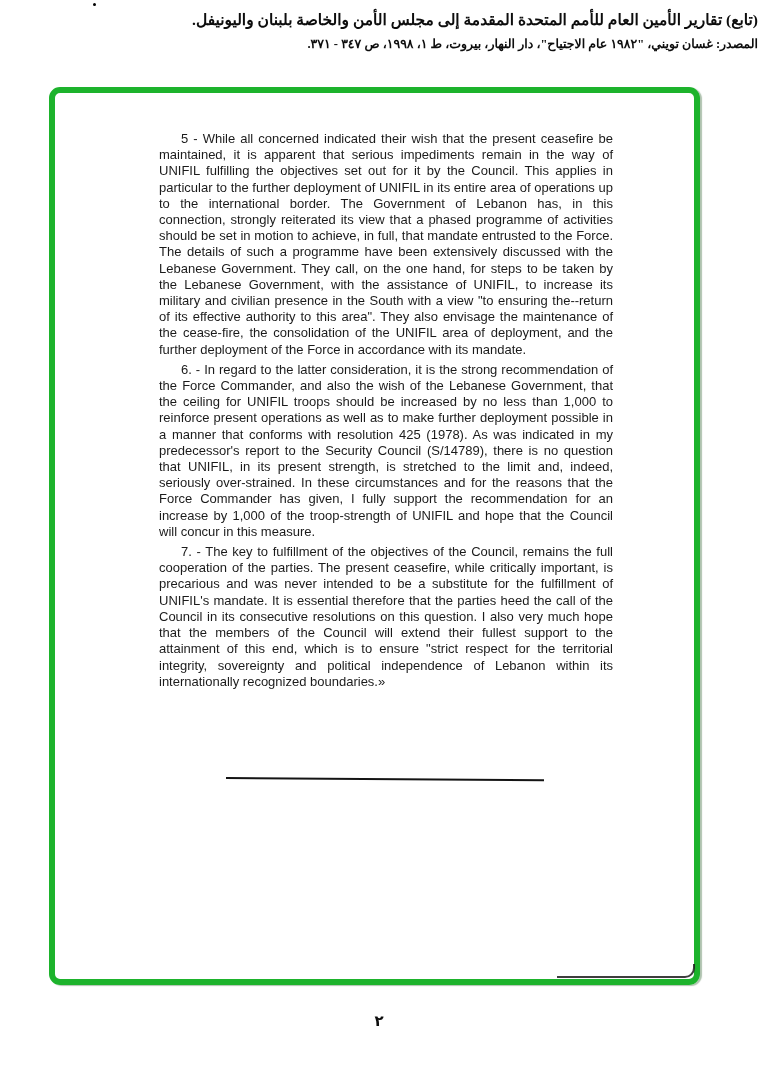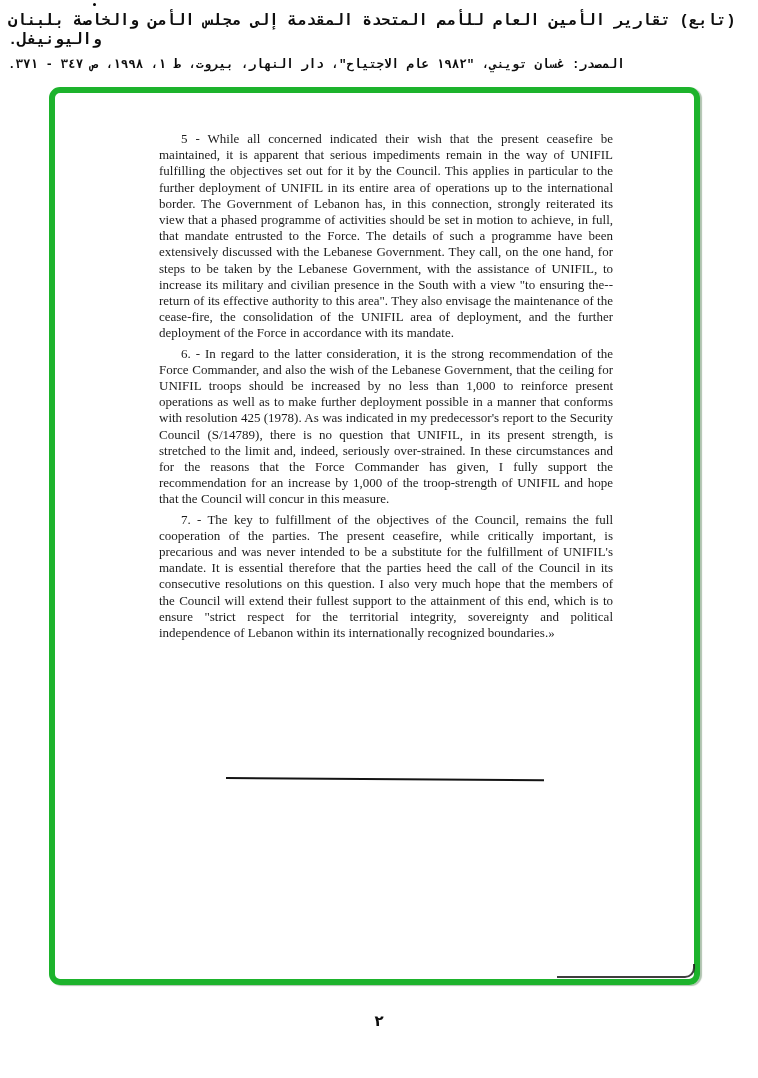--- a/index.html
+++ b/index.html
@@ -21,23 +21,23 @@
     width: 3px;
     height: 3px;
     background: #000;
     border-radius: 50%;
   }
   .header {
     position: absolute;
     top: 11px;
     left: 0;
     right: 0;
-    text-align: left;
+    text-align: right;
     direction: rtl;
-    font-family: Liberation Mono, monospace;
+    font-family: Liberation Serif, serif;
     font-weight: bold;
     color: #0d0d0d;
     margin-left: 8px;
   }
   .header-line1 {
     font-size: 15.5px;
     letter-spacing: -0.2px;
   }
   .header-line2 {
     font-size: 12.5px;
@@ -64,21 +64,21 @@
     border-bottom: 2px solid #1d1d1d;
     border-right: 2px solid #1d1d1d;
     border-bottom-right-radius: 10px;
     opacity: 0.85;
   }
   .body-text {
     position: absolute;
     left: 159px;
     top: 131px;
     width: 454px;
-    font-family: Liberation Serif, serif;
+    font-family: Liberation Sans, sans-serif;
     font-size: 13px;
     line-height: 16.2px;
     text-align: justify;
     color: #1b1b1b;
   }
   .body-text p {
     margin: 0 0 4px 0;
     text-indent: 22px;
   }
   .divider {

